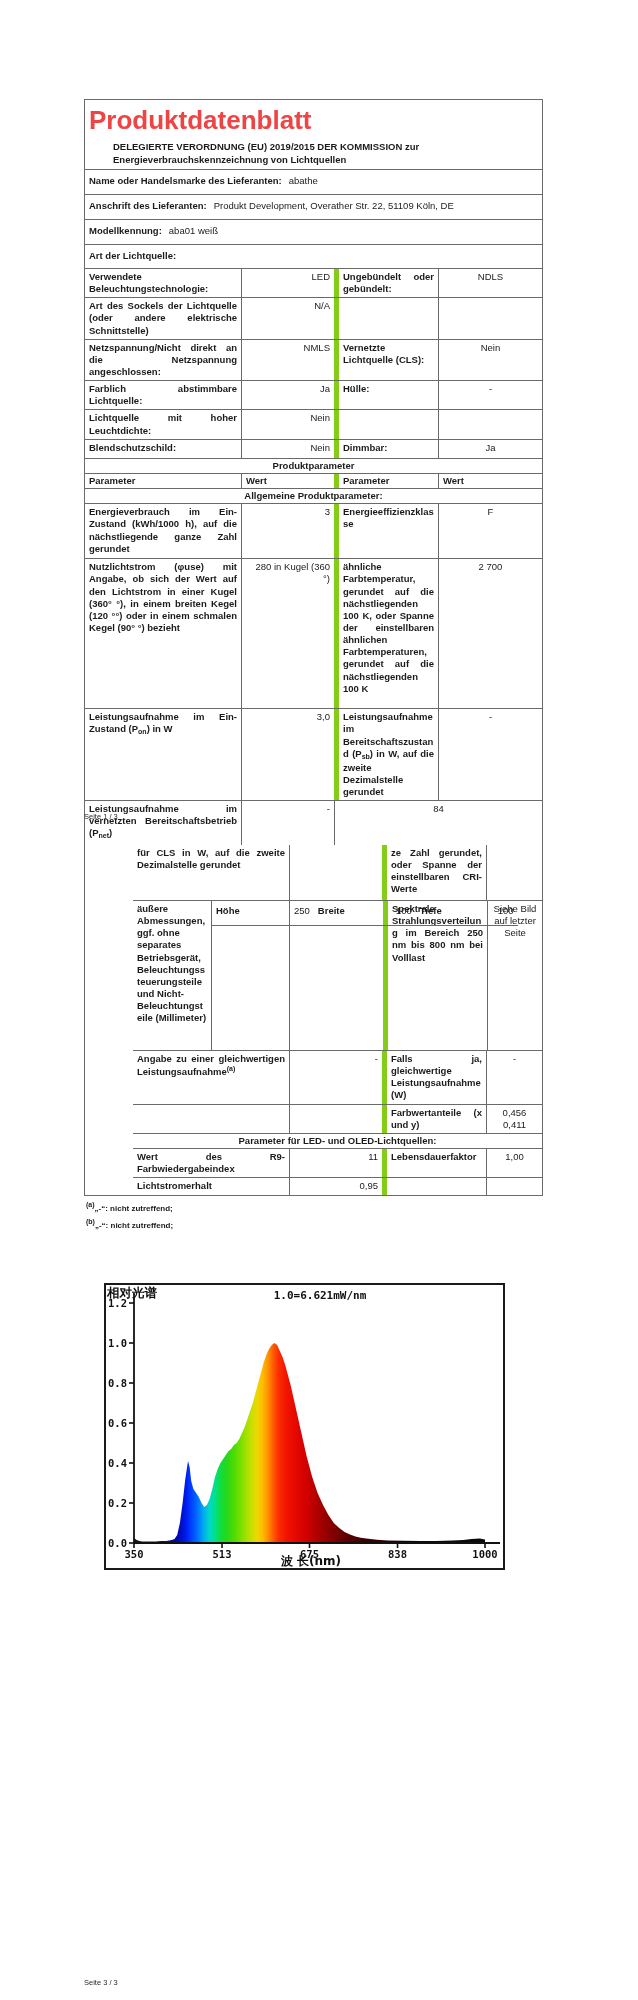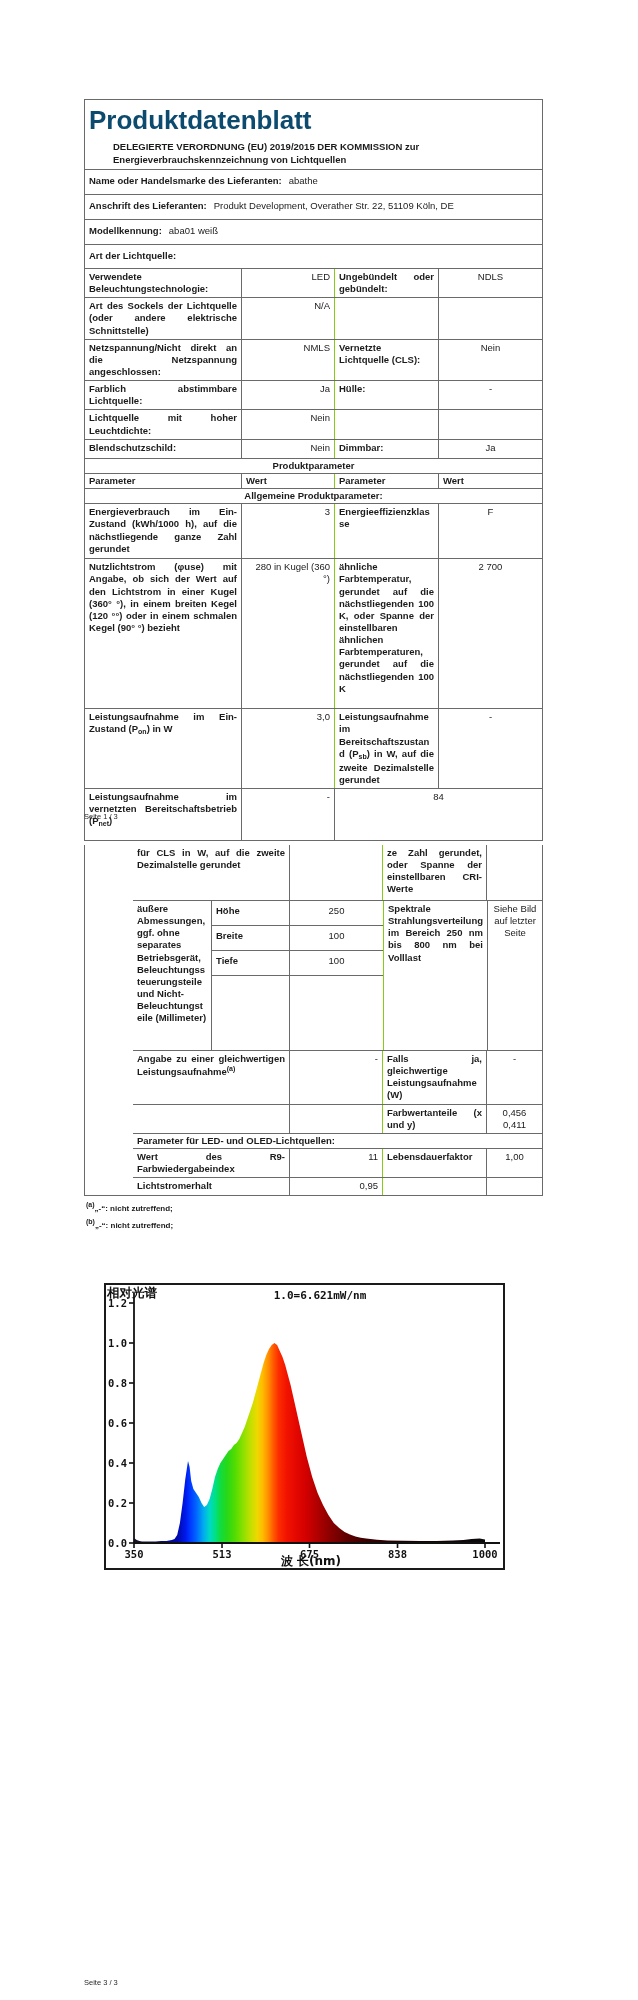--- a/index.html
+++ b/index.html
@@ -9,34 +9,34 @@
   }
   
   .tbl{border:1px solid #6a6a6a;font-size:9.5px;line-height:1.28;background:#fff;}
   .tbl.cut-top{border-top:none;padding-left:48px;}
   .row{display:flex;border-top:1px solid #6a6a6a;align-items:stretch;box-sizing:border-box;}
   .tbl > .row:first-child{border-top:none;}
   .c{padding:2px 4px;box-sizing:border-box;}
   .full{width:100%;}
   .cl1{width:156px;font-weight:bold;text-align:justify;overflow-wrap:anywhere;}
   .cv1{width:93px;border-left:1px solid #6a6a6a;text-align:right;}
-  .cl2{width:104px;border-left:1px solid #84cc16;font-weight:bold;text-align:justify;overflow-wrap:anywhere;}
+  .cl2{width:104px;border-left:5px solid #84cc16;font-weight:bold;text-align:justify;overflow-wrap:anywhere;}
   .cv2{flex:1;border-left:1px solid #6a6a6a;text-align:center;}
   .plain{font-weight:bold;text-align:left;}
   .center-hdr{display:block;text-align:center;font-weight:bold;padding:1px 4px;}
-  .left-hdr{display:block;text-align:left;font-weight:bold;padding:1px 4px;}
-  .doc-title{font-size:26px;font-weight:bold;color:#0c4a6e;letter-spacing:0;padding:2px 0 4px 0;}
+  .left-hdr{display:block;text-align:center;font-weight:bold;padding:1px 4px;}
+  .doc-title{font-size:26px;font-weight:bold;color:#ef4444;letter-spacing:0;padding:2px 0 4px 0;}
   .doc-sub{font-weight:bold;font-size:9.5px;line-height:1.35;margin-left:24px;}
   .info-val{margin-left:7px;font-weight:normal;}
   .sub{font-size:7px;vertical-align:-2px;font-weight:inherit;}
   .sup{font-size:7px;vertical-align:4px;font-weight:inherit;}
   .stack{display:block;}
   
   .dims-outer{width:78px;font-weight:bold;text-align:left;overflow-wrap:anywhere;}
-  .dims{width:171px;border-left:1px solid #6a6a6a;position:relative;display:flex;flex-direction:column;}
+  .dims{width:171px;border-left:1px solid #6a6a6a;position:relative;display:flex;flex-direction:row;}
   .dims::after{content:'';position:absolute;left:77px;top:0;bottom:0;border-left:1px solid #6a6a6a;}
   .dim-row{display:flex;height:25px;border-bottom:1px solid #6a6a6a;box-sizing:border-box;}
   .dim-l{width:78px;padding:4px 4px;font-weight:bold;box-sizing:border-box;}
   .dim-v{flex:1;padding:4px 4px;text-align:center;box-sizing:border-box;}
   
   .fnote{font-size:8px;font-weight:bold;margin-top:5px;margin-left:2px;}
   .fnote .fx{font-weight:normal;font-weight:bold;}
   .page-num{font-size:7.5px;color:#2a2a2a;text-align:left;}
   
   #sec1{position:absolute;left:84px;top:99px;width:459px;}

